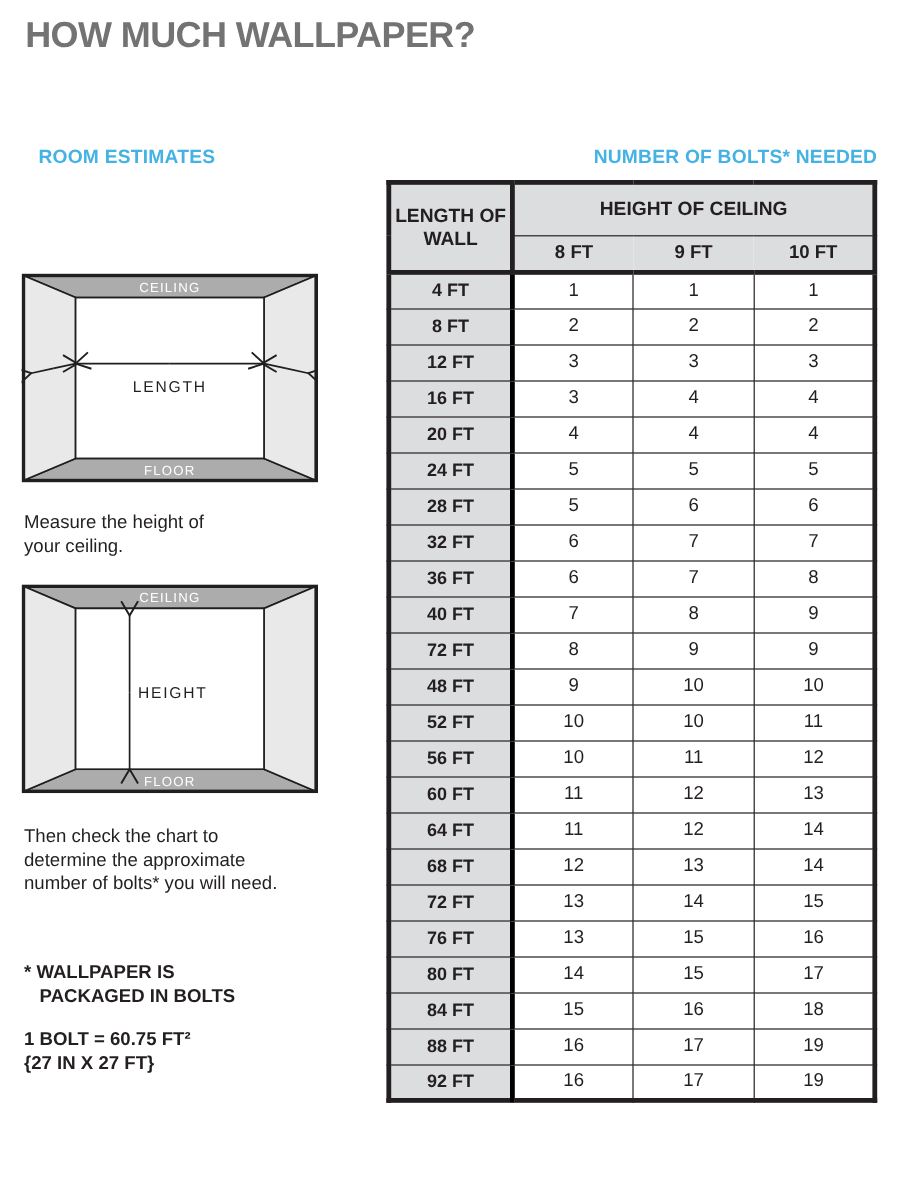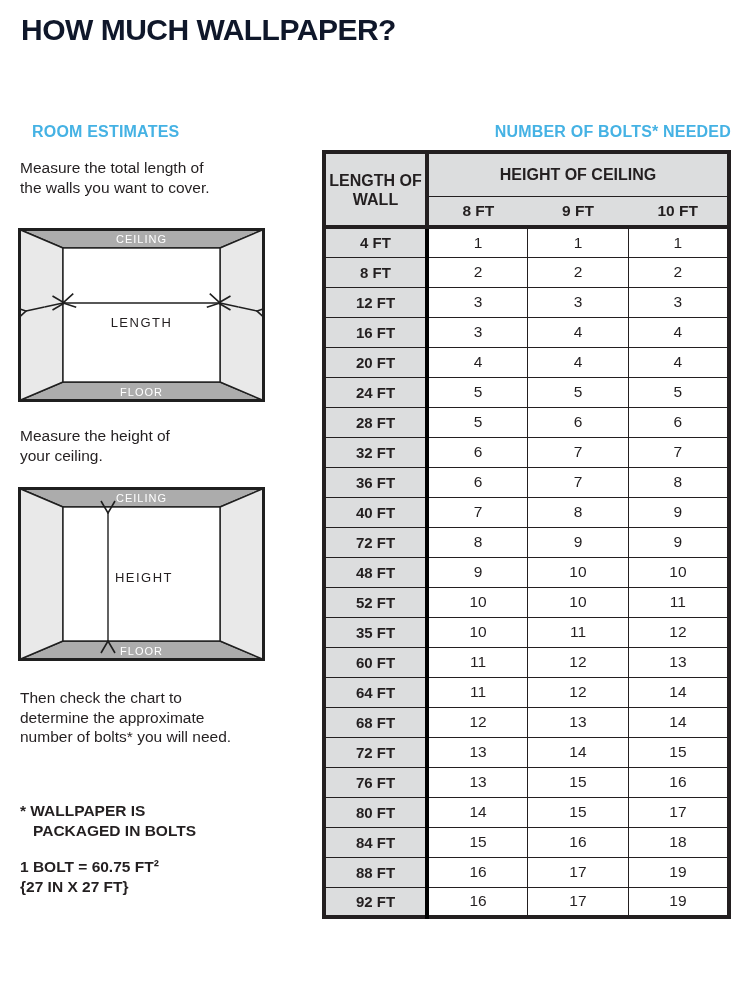--- a/index.html
+++ b/index.html
@@ -12,21 +12,21 @@
     font-family: "Liberation Sans", sans-serif;
     color: #231f20;
     overflow: hidden;
   }
   .page-title {
     position: absolute;
     left: 21px; top: 13px;
     font-size: 30px;
     font-weight: 700;
     letter-spacing: -0.5px;
-    color: #0f172a;
+    color: #737373;
   }
   .section-heading {
     position: absolute;
     font-size: 16px;
     font-weight: 700;
     letter-spacing: 0.2px;
     color: #45b2e4;
   }
   .h-room { left: 32px; top: 123px; }
   .h-bolts { left: 322px; top: 123px; width: 409px; text-align: right; }
@@ -110,22 +110,20 @@
 </style>
 </head>
 <body>
 
 <div class="page">
 
   <h1 class="page-title">HOW MUCH WALLPAPER?</h1>
 
   <h2 class="section-heading h-room">ROOM ESTIMATES</h2>
 
-  <p class="body-text t-step1">Measure the total length of
-the walls you want to cover.</p>
 
   <svg class="diagram d-length" width="247" height="174" viewBox="0 0 247 174">
     <defs>
       <marker id="ah1" markerUnits="userSpaceOnUse" markerWidth="16" markerHeight="18" refX="1" refY="9" orient="auto">
         <path d="M13,2 L1,9 L13,16" fill="none" stroke="#1f1f1f" stroke-width="1.6"></path>
       </marker>
     </defs>
     <polygon points="1.5,1.5 245.5,1.5 202,20 45,20" fill="#acacac" stroke="#1f1f1f" stroke-width="1.4"></polygon>
     <polygon points="1.5,172.5 245.5,172.5 202,154 45,154" fill="#acacac" stroke="#1f1f1f" stroke-width="1.4"></polygon>
     <polygon points="1.5,1.5 45,20 45,154 1.5,172.5" fill="#e9e9e9" stroke="#1f1f1f" stroke-width="1.4"></polygon>
@@ -263,21 +261,21 @@
             <td>10</td>
             <td>10</td>
           </tr>
           <tr>
             <td class="wall">52 FT</td>
             <td>10</td>
             <td>10</td>
             <td>11</td>
           </tr>
           <tr>
-            <td class="wall">35 FT</td>
+            <td class="wall">56 FT</td>
             <td>10</td>
             <td>11</td>
             <td>12</td>
           </tr>
           <tr>
             <td class="wall">60 FT</td>
             <td>11</td>
             <td>12</td>
             <td>13</td>
           </tr>

